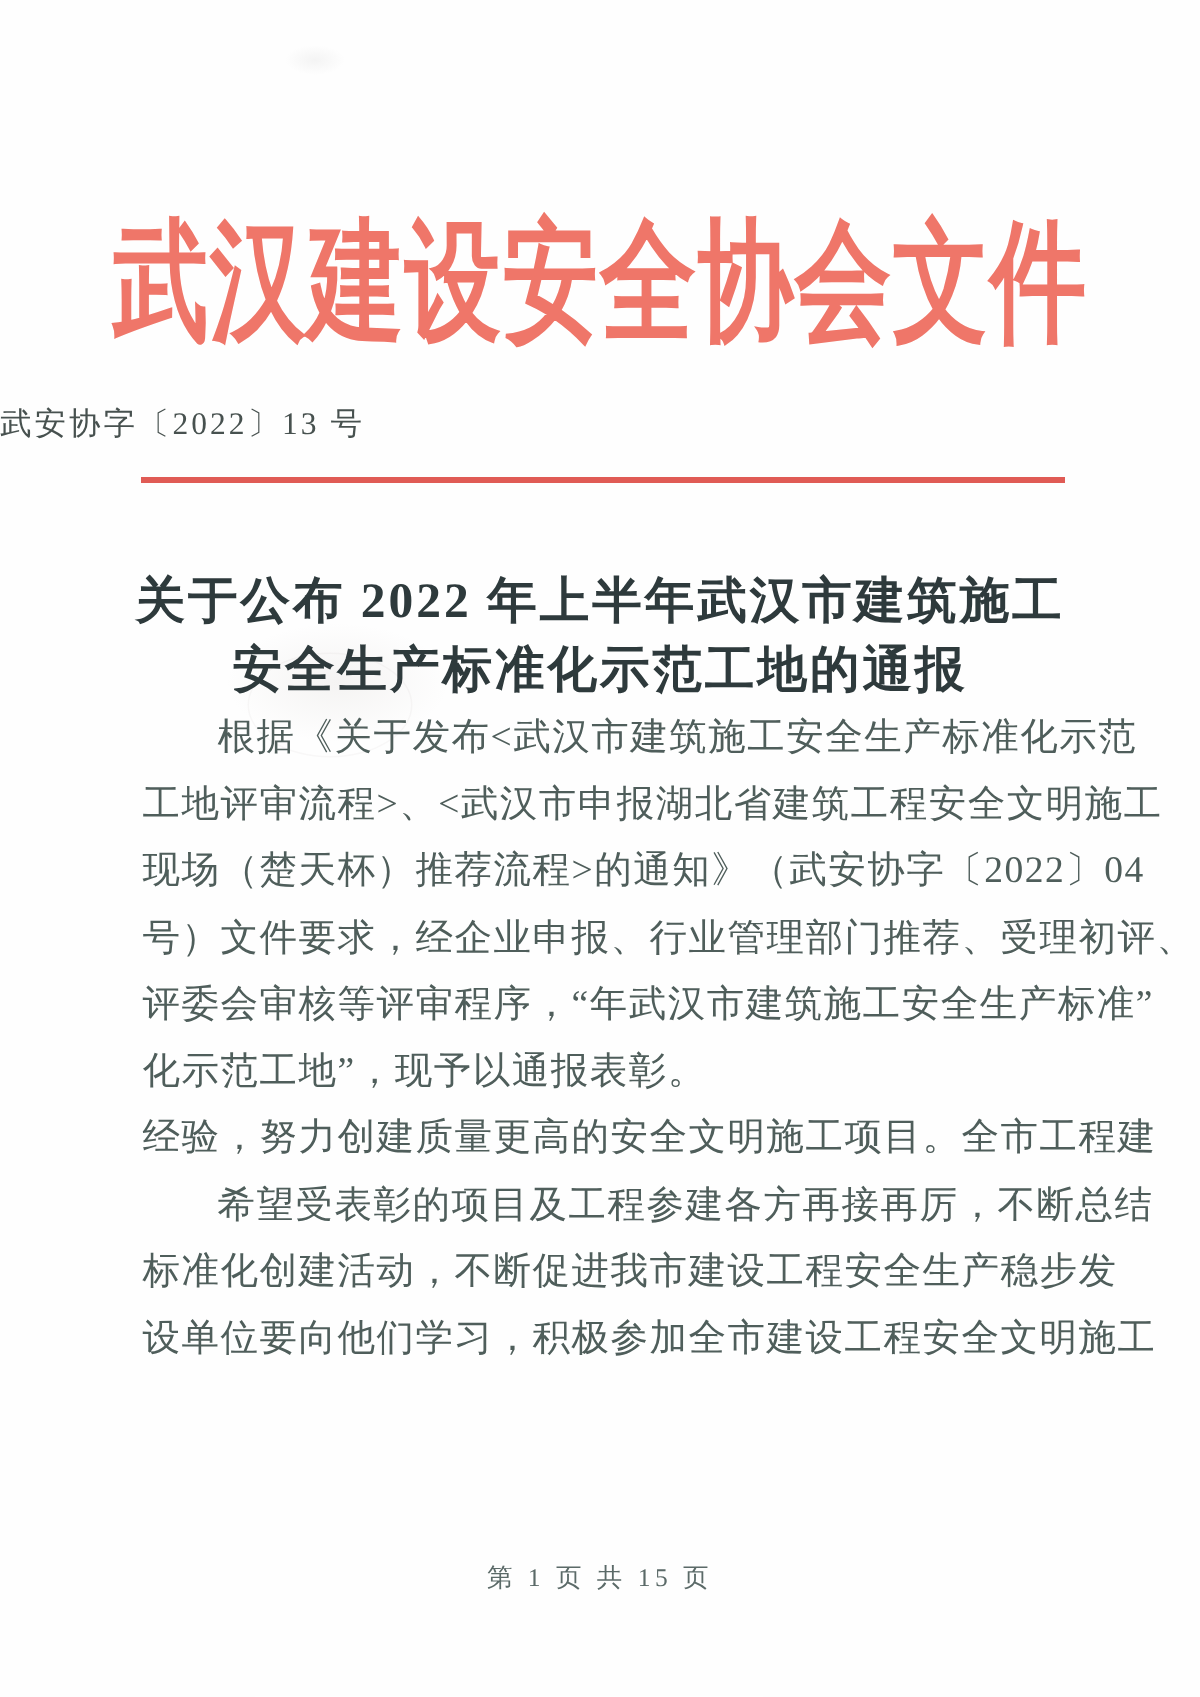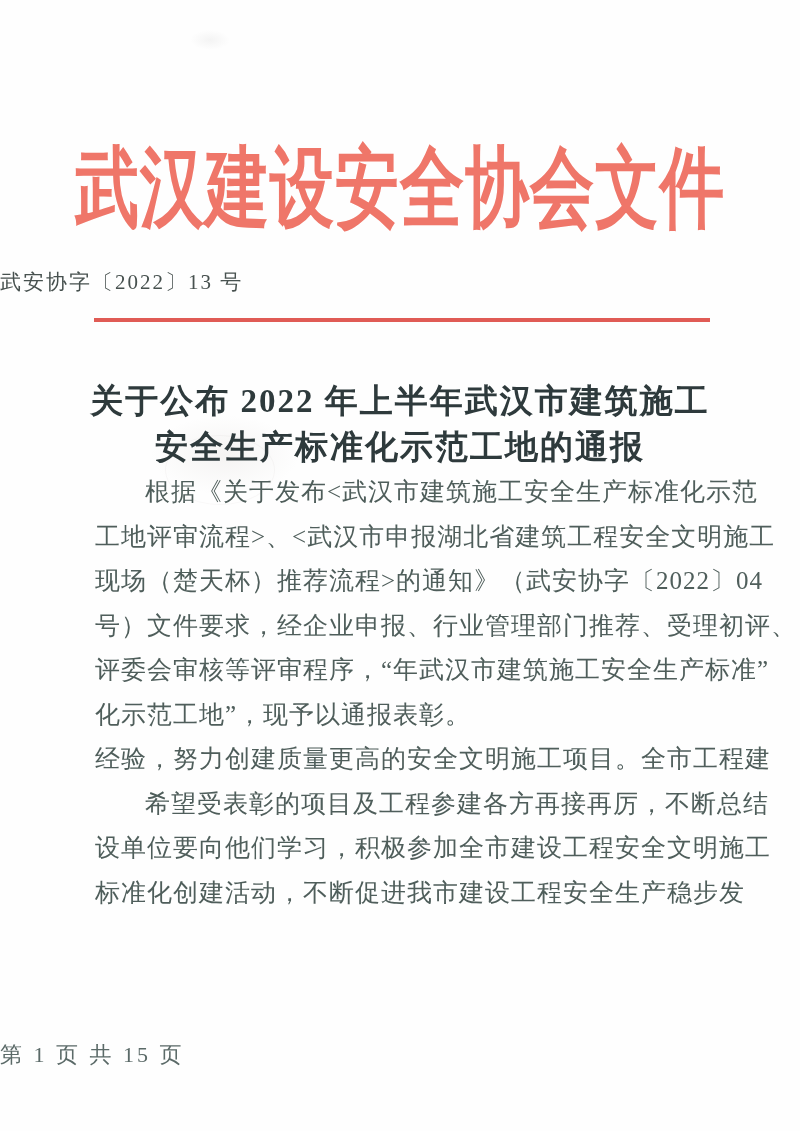--- a/index.html
+++ b/index.html
@@ -77,21 +77,22 @@
   .para .line {
     line-height: 44.5px;
     text-align: justify;
     text-align-last: justify;
     white-space: nowrap;
   }
   .para .line.indent { text-indent: 2em; }
   .para .line.last { text-align-last: left; white-space: normal; }
   .footer {
     position: absolute; left: 0; right: 0; top: 1040px;
-    font-size: 22px;
+    text-align: center;
+    font-size: 17px;
     color: #5b6a68;
     letter-spacing: 3px;
   }
 </style>
 </head>
 <body>
 
 <div class="page">
 
   <div class="stain stain-a"></div>
@@ -116,20 +117,20 @@
       <div class="line">工地评审流程&gt;、&lt;武汉市申报湖北省建筑工程安全文明施工</div>
       <div class="line">现场（楚天杯）推荐流程&gt;的通知》（武安协字〔2022〕04</div>
       <div class="line">号）文件要求，经企业申报、行业管理部门推荐、受理初评、</div>
       <div class="line">评委会审核等评审程序，“年武汉市建筑施工安全生产标准”</div>
       <div class="line last">化示范工地”，现予以通报表彰。</div>
     </div>
 
     <div class="para">
       <div class="line">经验，努力创建质量更高的安全文明施工项目。全市工程建</div>
       <div class="line indent">希望受表彰的项目及工程参建各方再接再厉，不断总结</div>
+      <div class="line">标准化创建活动，不断促进我市建设工程安全生产稳步发</div>
       <div class="line">设单位要向他们学习，积极参加全市建设工程安全文明施工</div>
-      <div class="line">标准化创建活动，不断促进我市建设工程安全生产稳步发</div>
     </div>
   </div>
 
   <div class="footer">第 1 页 共 15 页</div>
 
 </div>
 
 </body></html>

